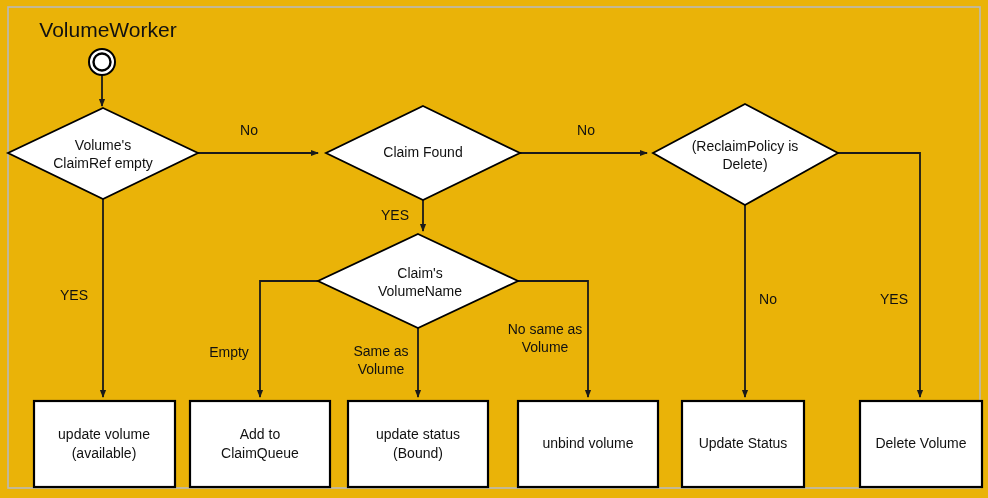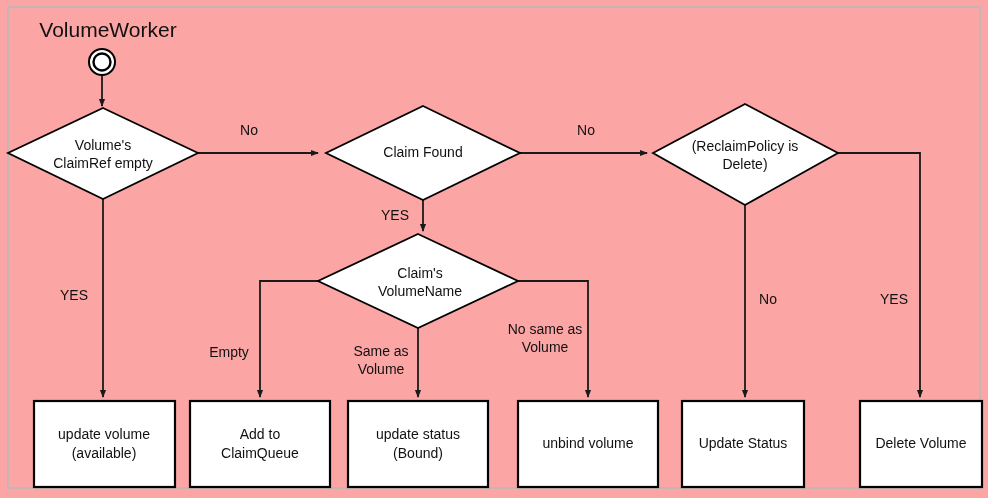--- a/index.html
+++ b/index.html
@@ -8,21 +8,21 @@
     padding: 0;
     background: #ffffff;
   }
   body {
     font-family: "Liberation Sans", sans-serif;
   }
   #canvas {
     position: relative;
     width: 988px;
     height: 498px;
-    background: #fca5a5;
+    background: #eab308;
     overflow: hidden;
   }
   #flow-svg {
     position: absolute;
     top: 0;
     left: 0;
     width: 988px;
     height: 498px;
   }
   .node-text {

